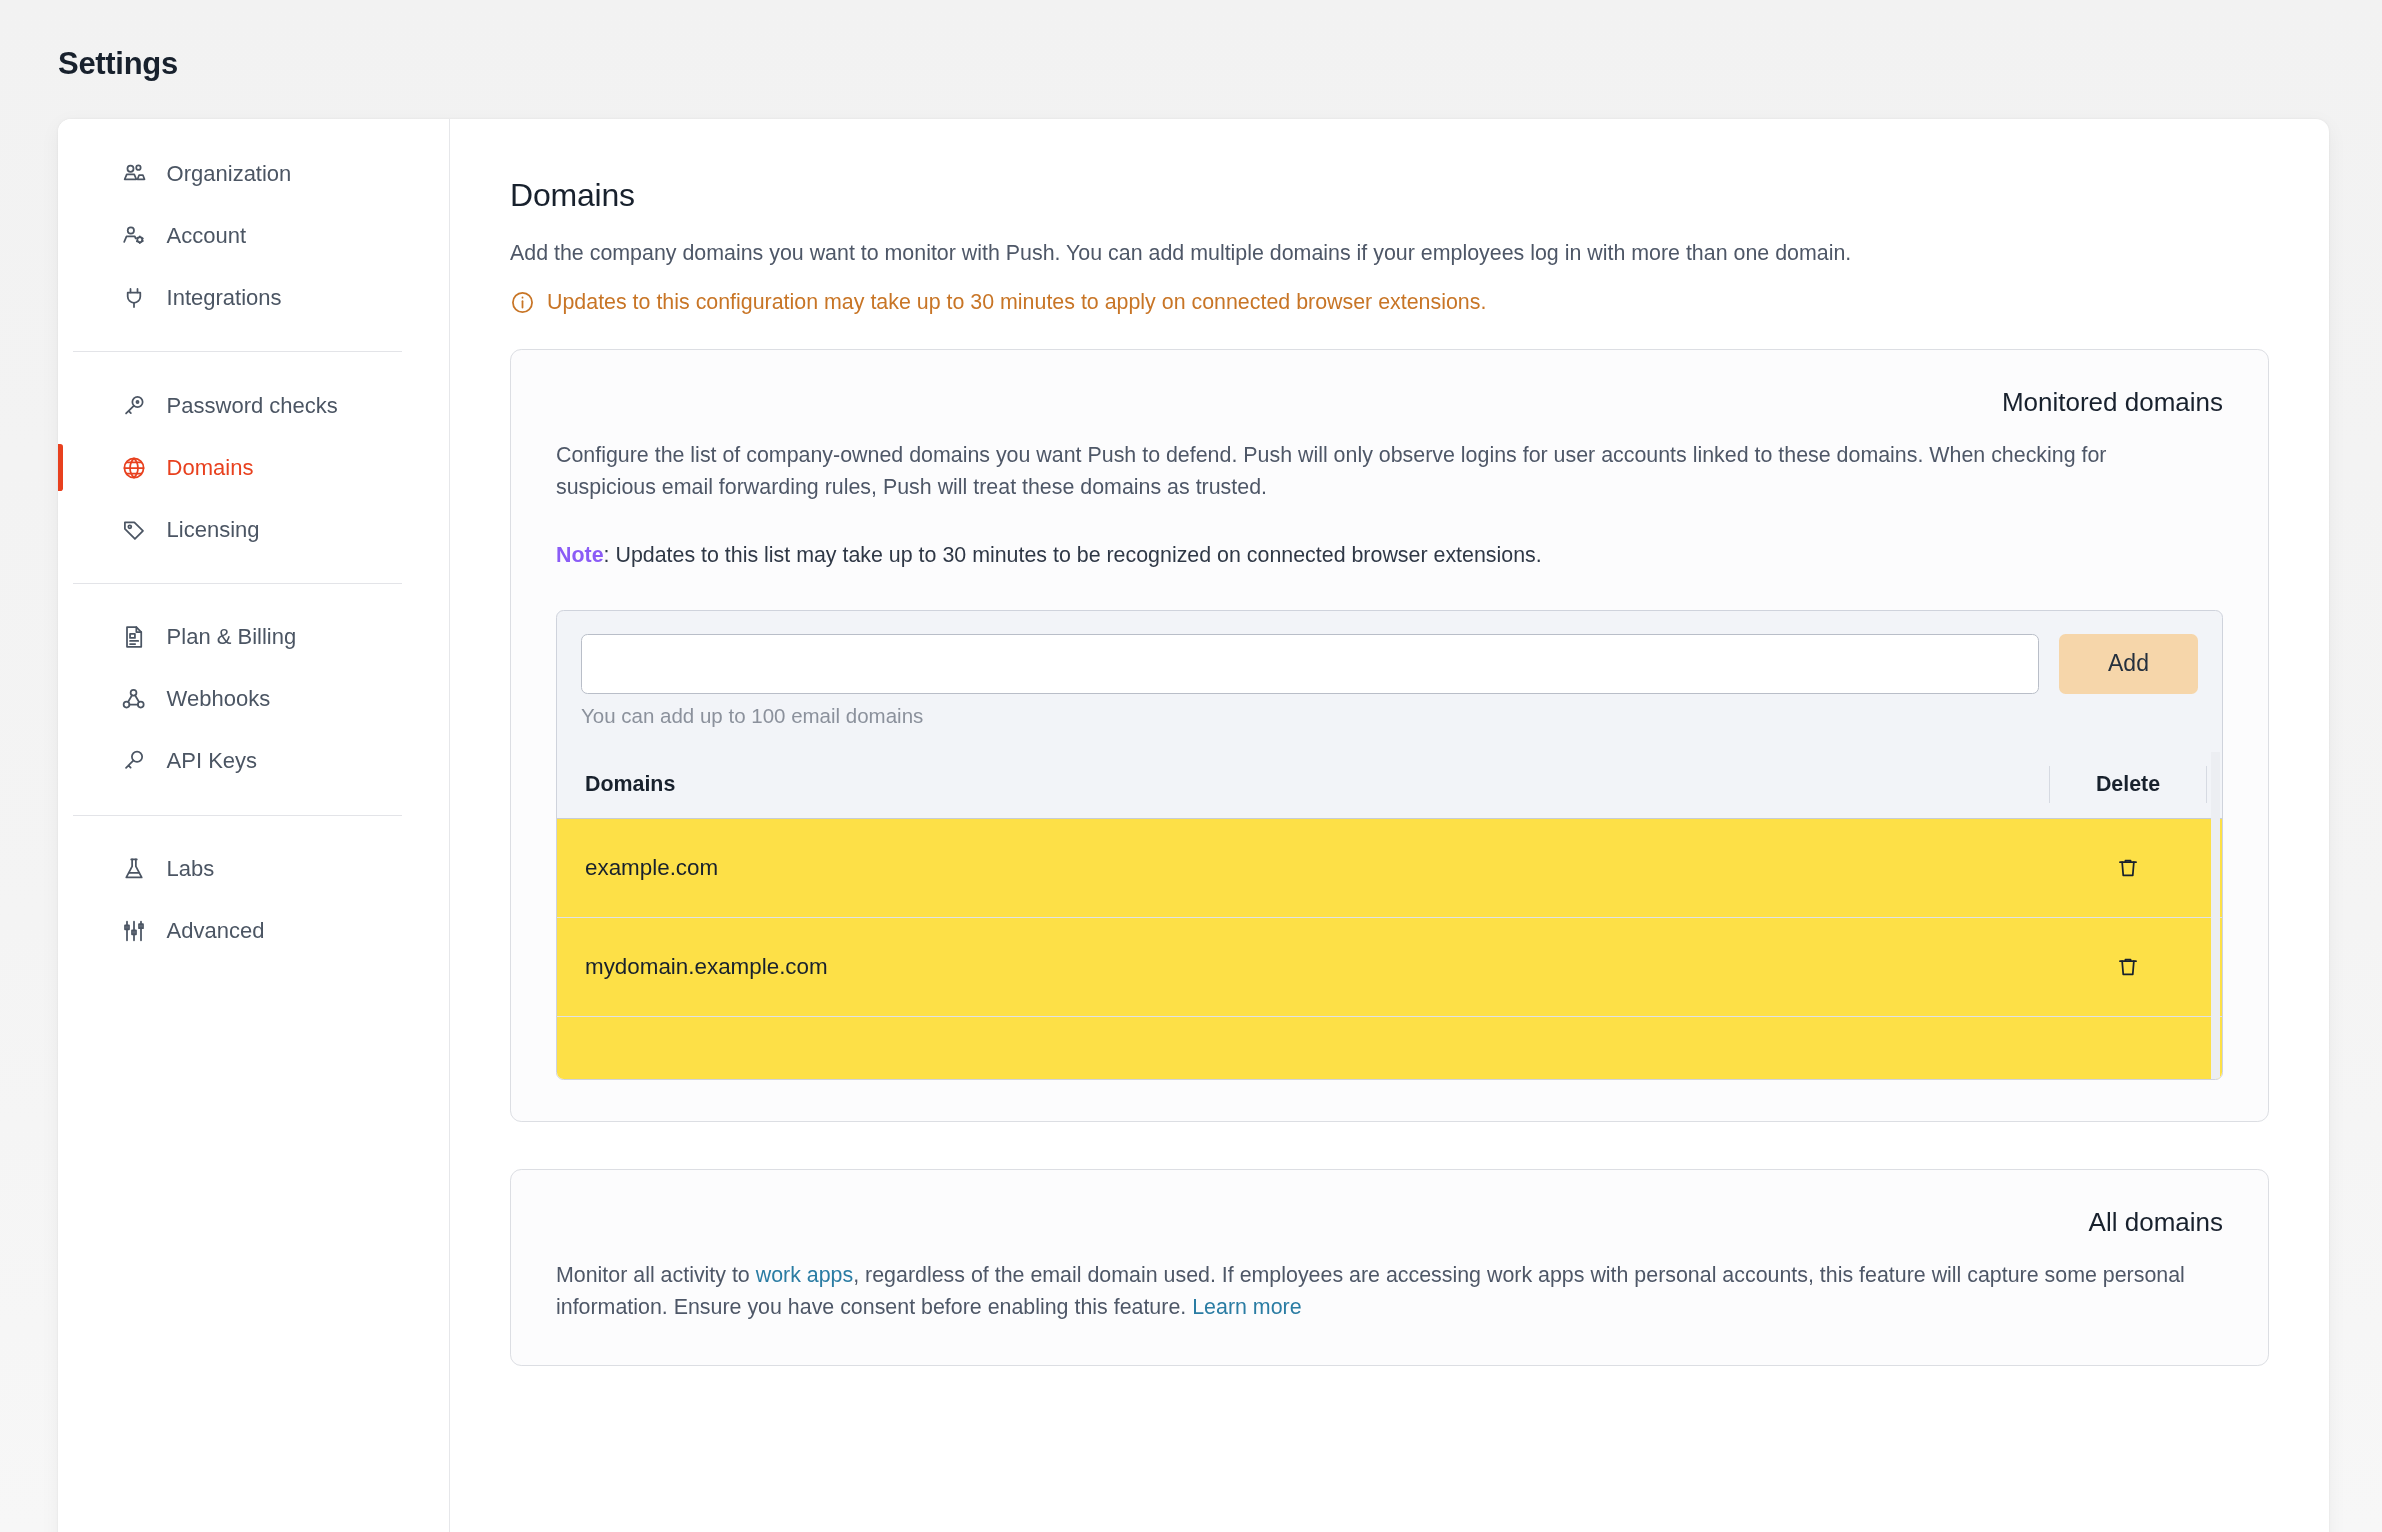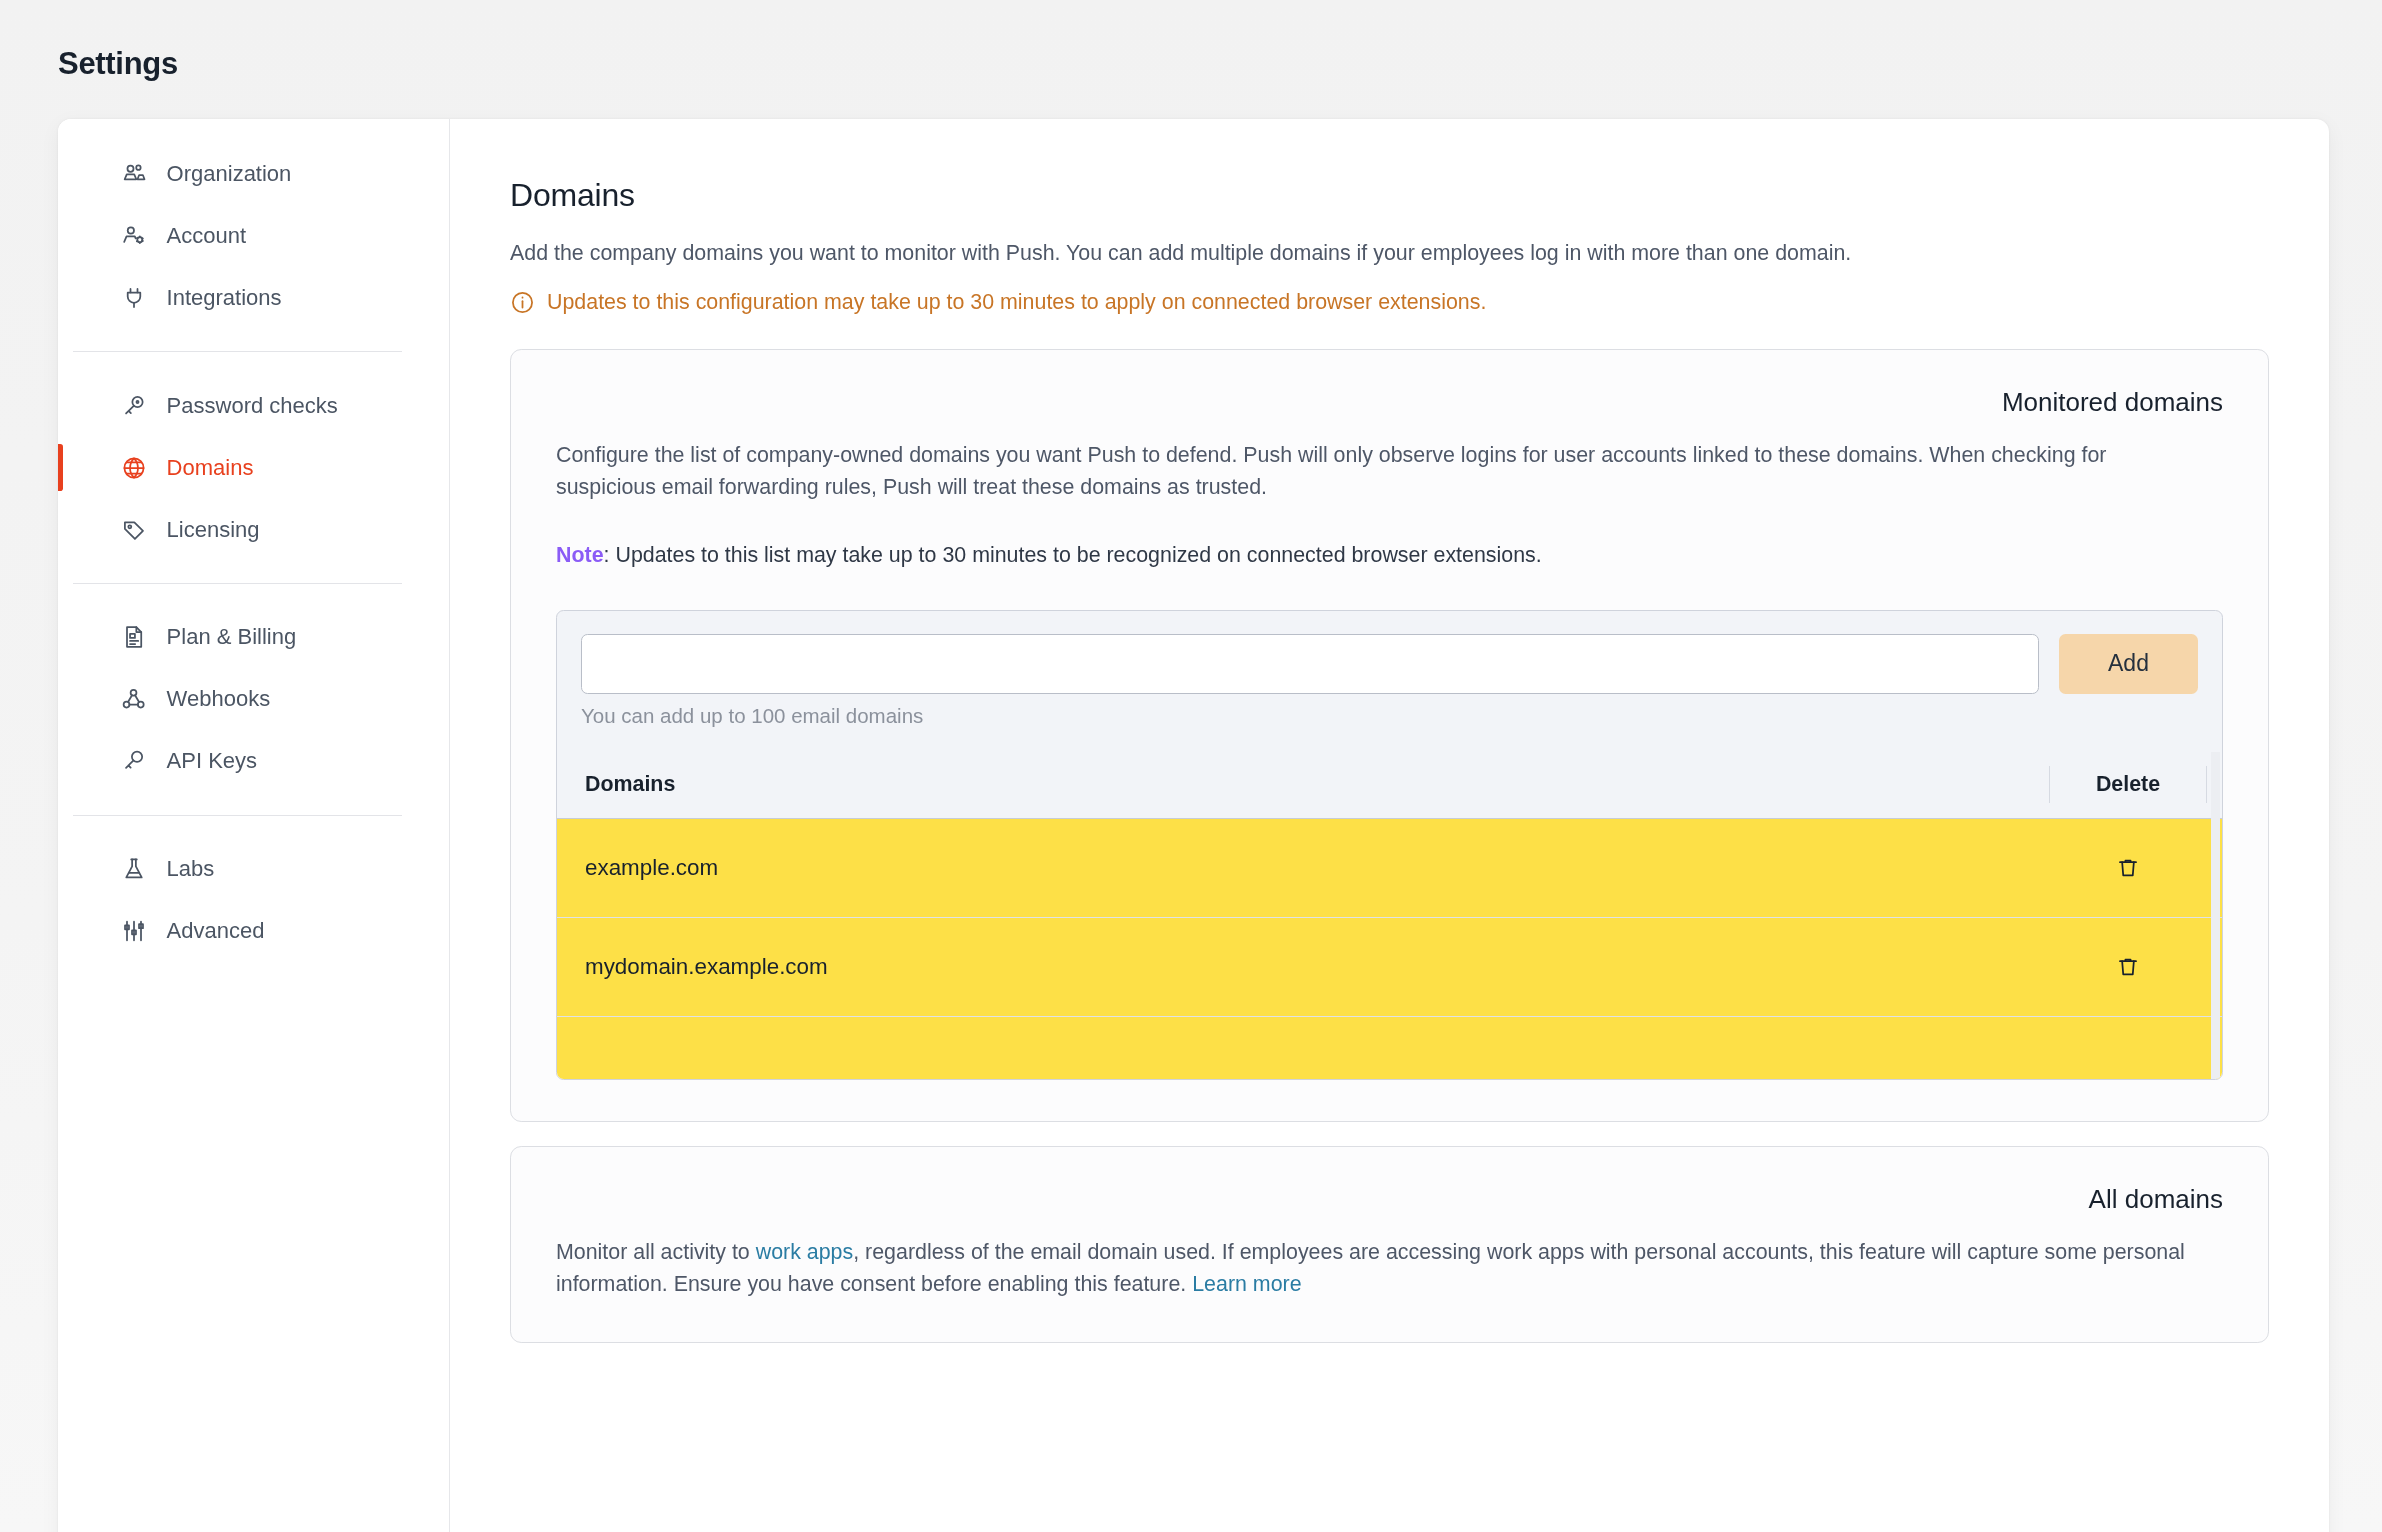--- a/index.html
+++ b/index.html
@@ -128,21 +128,21 @@
   .notice svg { width: 25px; height: 25px; display:block; flex:0 0 25px; }
 
   
   .card {
     margin-top: 34px;
     border: 0.9px solid #dcdee3;
     border-radius: 11.2px;
     background: #fcfcfd;
     padding: 37px 45px 41px 45px;
   }
-  .card + .card { margin-top: 24px; }
+  .card + .card { margin-top: 47px; }
 
   .card-title {
     font-size: 26px;
     font-weight: 500;
     color: #18212d;
     text-align: right;
   }
 
   .card-body {
     margin-top: 22.4px;

